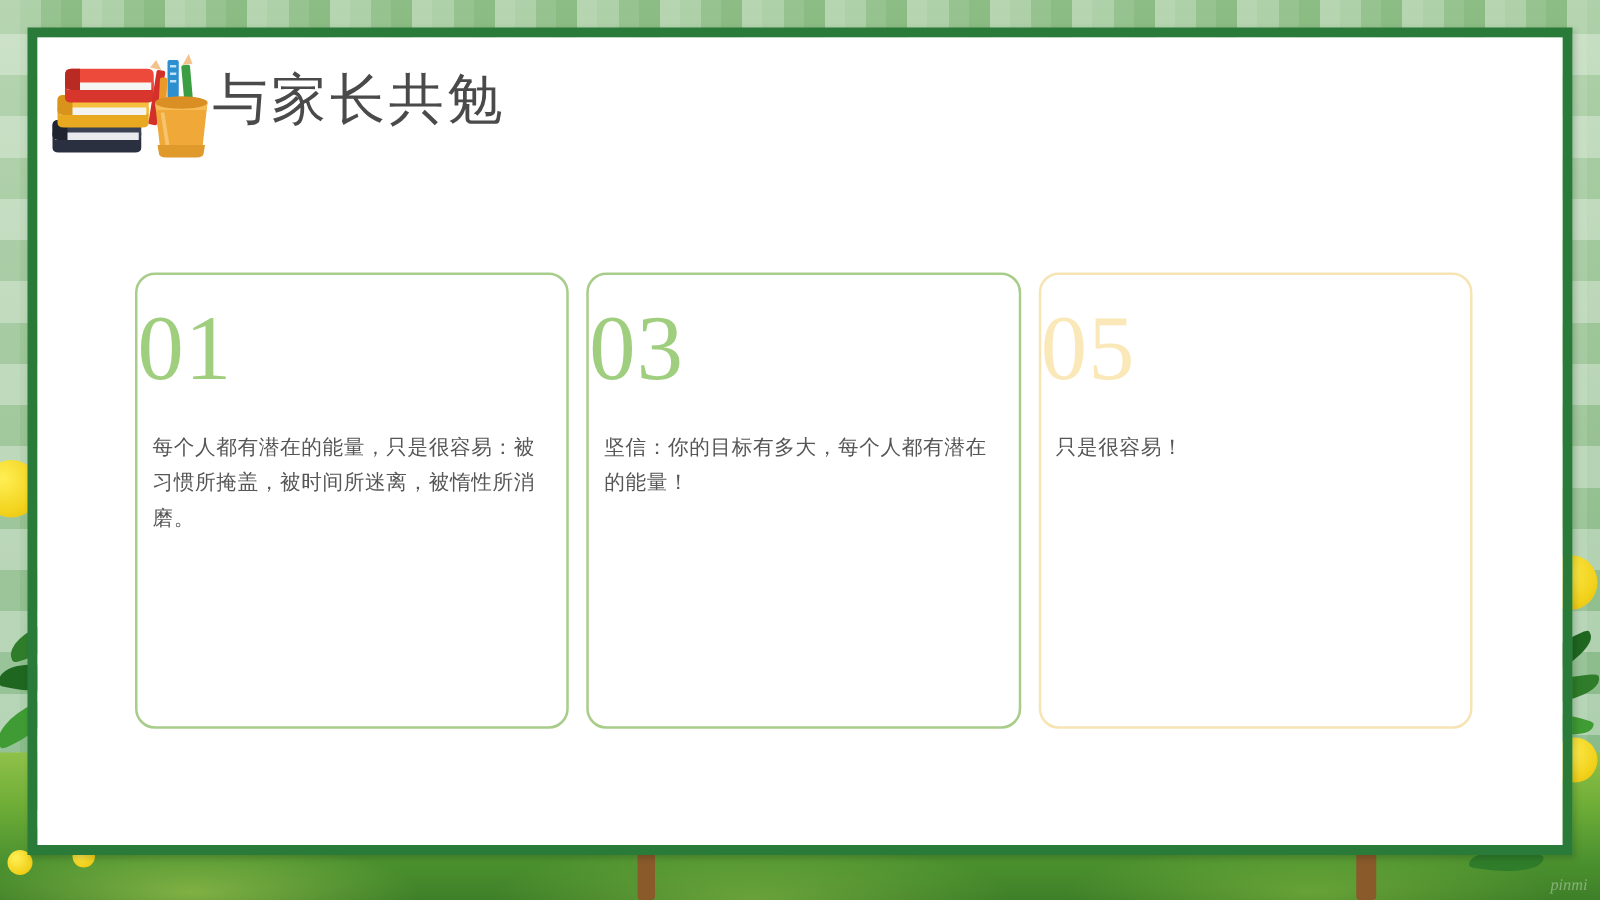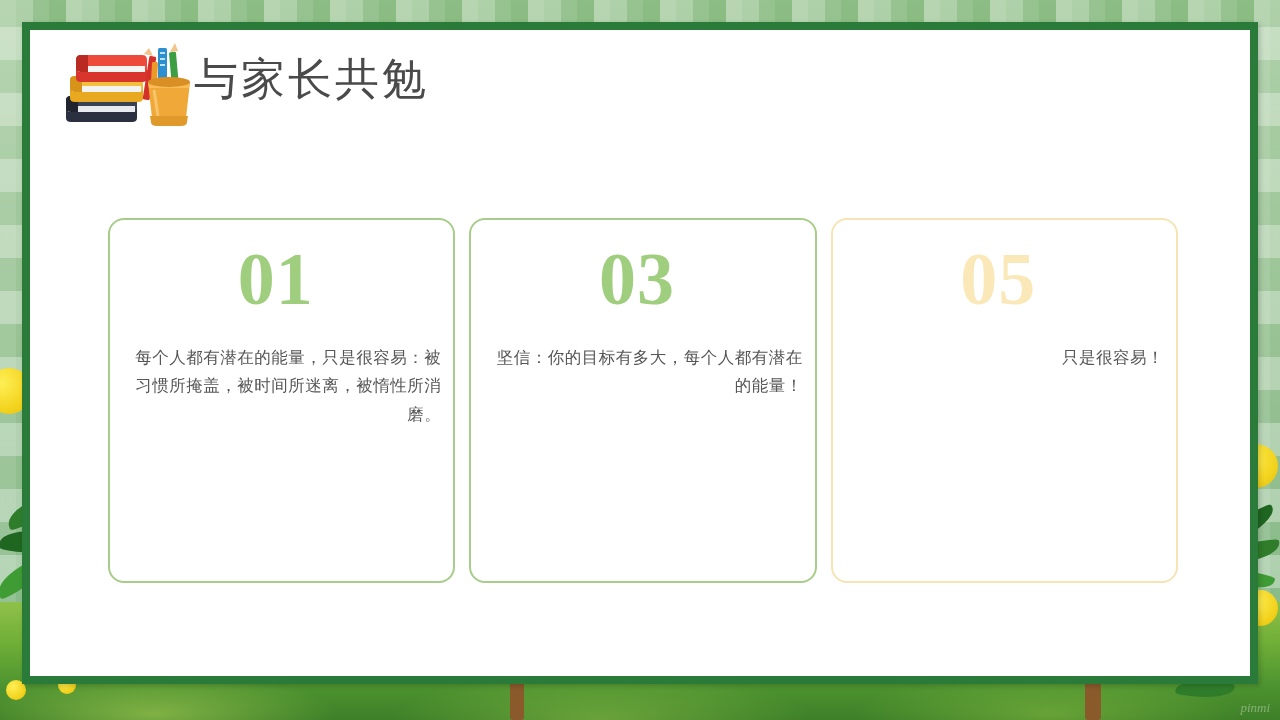--- a/index.html
+++ b/index.html
@@ -109,21 +109,21 @@
     left: 30px; top: 30px;
     width: 1220px; height: 646px;
     background: #ffffff;
     box-sizing: border-box;
   }
 
   
   .header {
     position: absolute;
     left: 0; top: 0;
-    width: 100%; height: 120px; margin-left: 24px;
+    width: 100%; height: 120px;
   }
 
   .book-icon {
     position: absolute;
     left: 0px; top: 8px;
     width: 140px; height: 95px;
   }
 
   .page-title {
     position: absolute;
@@ -152,35 +152,34 @@
     box-sizing: border-box;
     position: relative;
     background: #fff;
   }
   .card.cream { border-color: #f6e4b4; }
 
   .card-num {
     position: absolute;
     left: 0; right: 12px;
     top: 22px;
-    text-align: center;
     font-size: 74px;
     line-height: 1;
     color: #9fce7e;
     font-family: "Liberation Serif", "DejaVu Serif", serif;
-    font-weight: 700;
+    font-weight: 400;
     letter-spacing: 1px;
   }
   .card.cream .card-num { color: #fae8b8; }
 
   .card-text {
     position: absolute;
     left: 12px; right: 12px;
     top: 124px;
-    text-align: right;
+    text-align: left;
     font-size: 16.5px;
     line-height: 1.72;
     color: #565656;
     font-family: "Liberation Serif", "DejaVu Serif", serif;
     letter-spacing: .5px;
   }
 
   .watermark {
     position: absolute;
     right: 10px; bottom: 4px;

